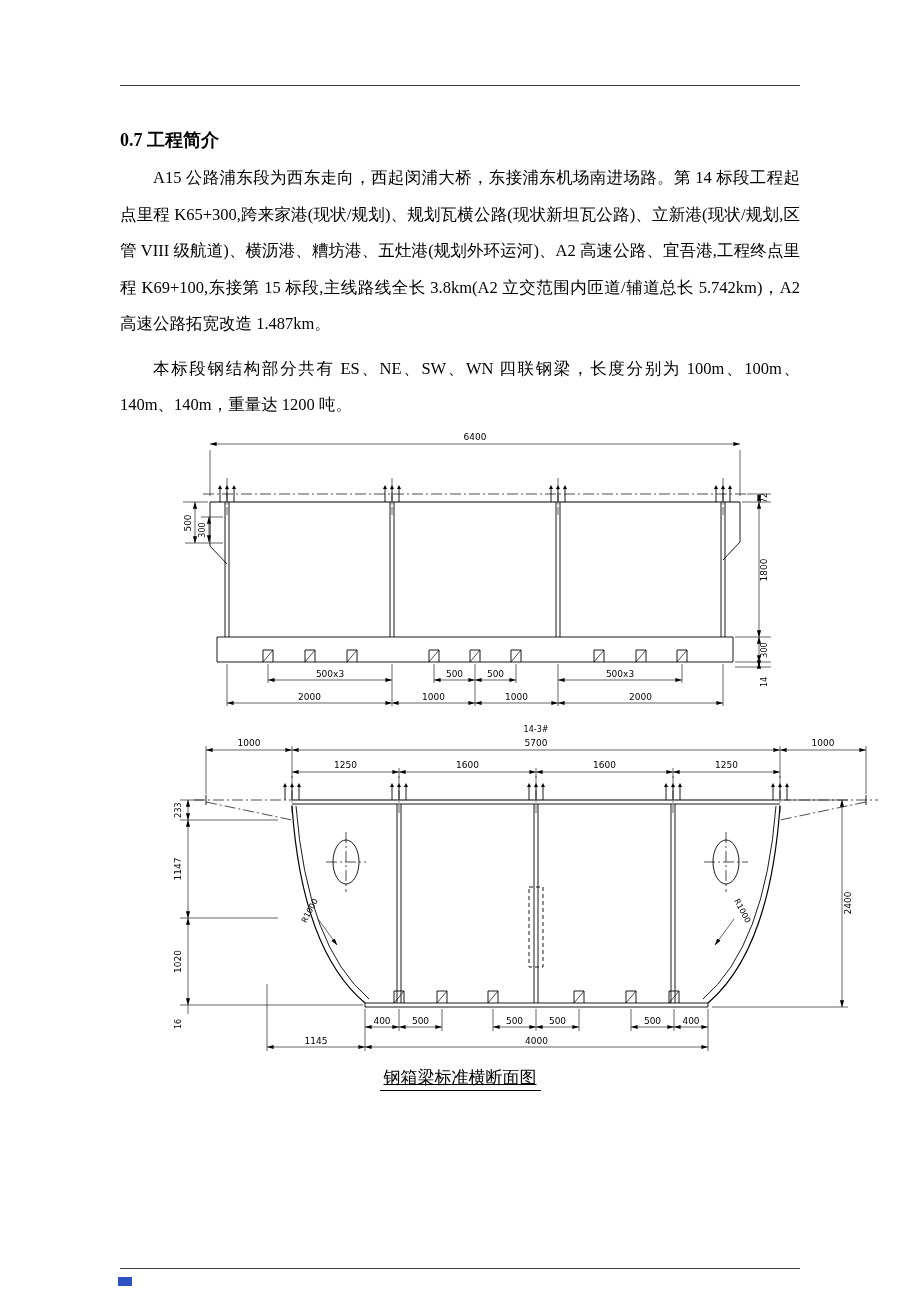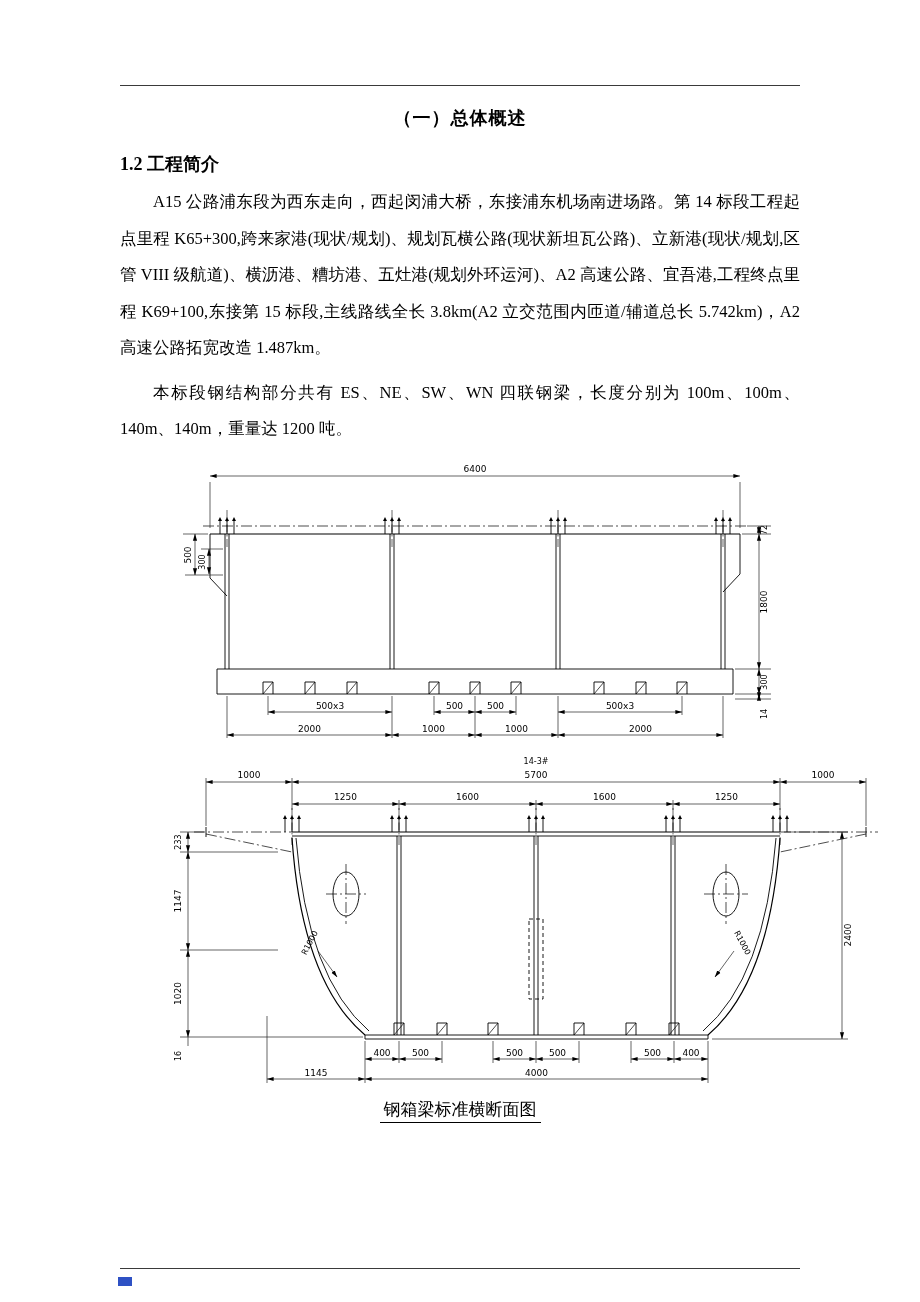--- a/index.html
+++ b/index.html
@@ -12,46 +12,45 @@
   .rule { position:absolute; left:120px; width:680px; border-top:1px solid #3a3a3a; }
   .rule.top { top:85px; }
   .rule.bottom { top:1268px; }
   .content { padding:106px 120px 0 120px; }
   .title { text-align:center; font-size:18px; font-weight:700; letter-spacing:1px; }
   .heading { font-size:18px; font-weight:700; margin-top:22px; }
   p.body-text {
     font-size:16.5px; line-height:36.5px; text-align:justify;
     text-indent:2em; margin-top:8px;
   }
-  .figure { margin-top:8px;text-align:center; }
+  .figure { margin-top:0;text-align:center; }
   svg { display:block; }
   #d1 { margin-left:45px; }
   #d2 { margin-left:46px; margin-top:6px; }
   .caption-row { text-align:center; margin-top:14px; }
-  .caption { font-size:17px; border-bottom:1px solid #000; padding:0 4px 3px 4px; }
+  .caption { font-size:17px; border-bottom:1px solid #000; padding:0 4px 3px 4px;text-decoration:underline; }
   .closing { margin-top:16px; }
   .footer-marker { position:absolute; left:118px; top:1277px; width:14px; height:9px; background:#2e51c4; }
   
   svg text { font-family:"DejaVu Sans",sans-serif; font-size:9px; fill:#000; }
   svg text.t8 { font-size:8px; }
   .s  { stroke:#000; stroke-width:1.2; fill:none; }
   .s2 { stroke:#000; stroke-width:0.9; fill:none; }
   .d  { stroke:#222; stroke-width:0.7; fill:none; }
   .ch { stroke:#000; stroke-width:0.7; fill:none; stroke-dasharray:11 3 2 3; }
   .dash { stroke:#000; stroke-width:0.9; fill:none; stroke-dasharray:4 3; }
 </style>
 </head>
 <body>
 
 <div class="page">
   <div class="rule top"></div>
 
   <div class="content">
-    <div class="title">（一）总体概述</div>
-    <div class="heading">1.2 工程简介</div>
+    <div class="heading">0.7 工程简介</div>
 
     <p class="body-text">A15 公路浦东段为西东走向，西起闵浦大桥，东接浦东机场南进场路。第 14 标段工程起点里程 K65+300,跨来家港(现状/规划)、规划瓦横公路(现状新坦瓦公路)、立新港(现状/规划,区管 VIII 级航道)、横沥港、糟坊港、五灶港(规划外环运河)、A2 高速公路、宜吾港,工程终点里程 K69+100,东接第 15 标段,主线路线全长 3.8km(A2 立交范围内匝道/辅道总长 5.742km)，A2 高速公路拓宽改造 1.487km。</p>
     <p class="body-text">本标段钢结构部分共有 ES、NE、SW、WN 四联钢梁，长度分别为 100m、100m、140m、140m，重量达 1200 吨。</p>
 
     <div class="figure">
 
       <svg id="d1" viewBox="0 0 620 292" width="620" height="292" xmlns="http://www.w3.org/2000/svg" xmlns:xlink="http://www.w3.org/1999/xlink">
         <defs>
           <marker id="arr" viewBox="0 0 10 10" refX="9.5" refY="5" markerWidth="7" markerHeight="7" markerUnits="userSpaceOnUse" orient="auto-start-reverse">
             <path d="M0,2 L10,5 L0,8 z" fill="#000"></path>

